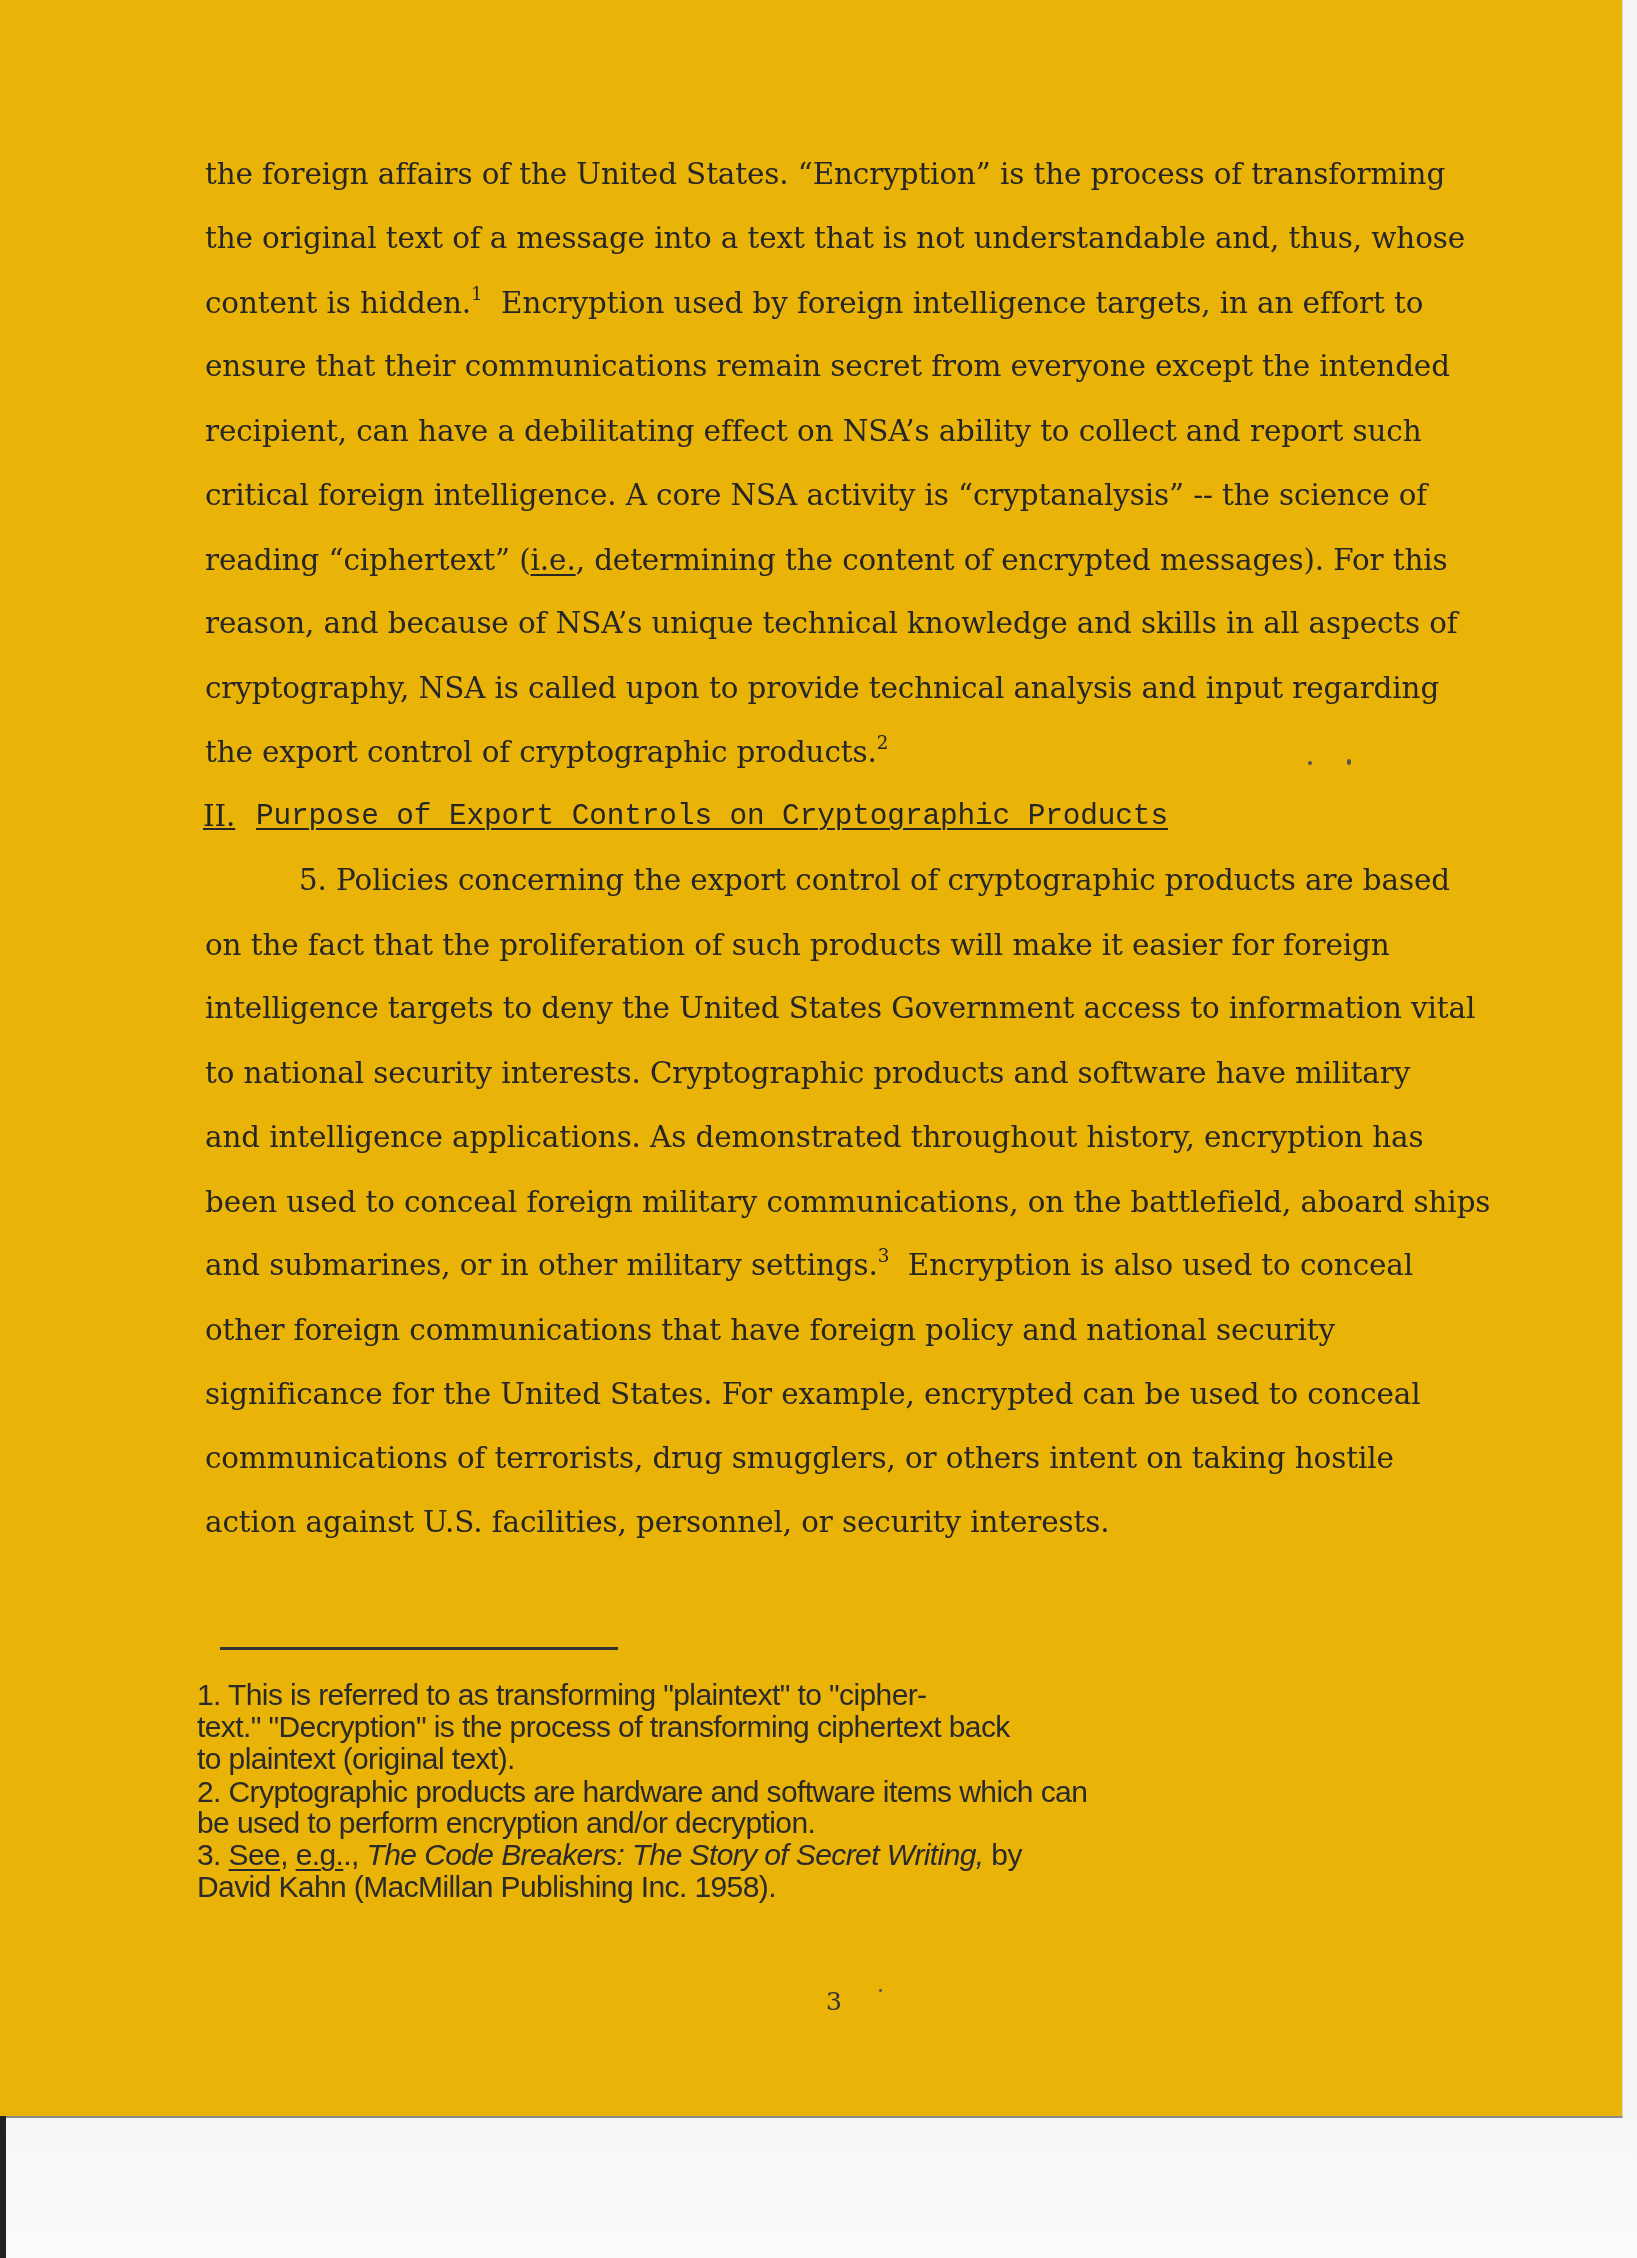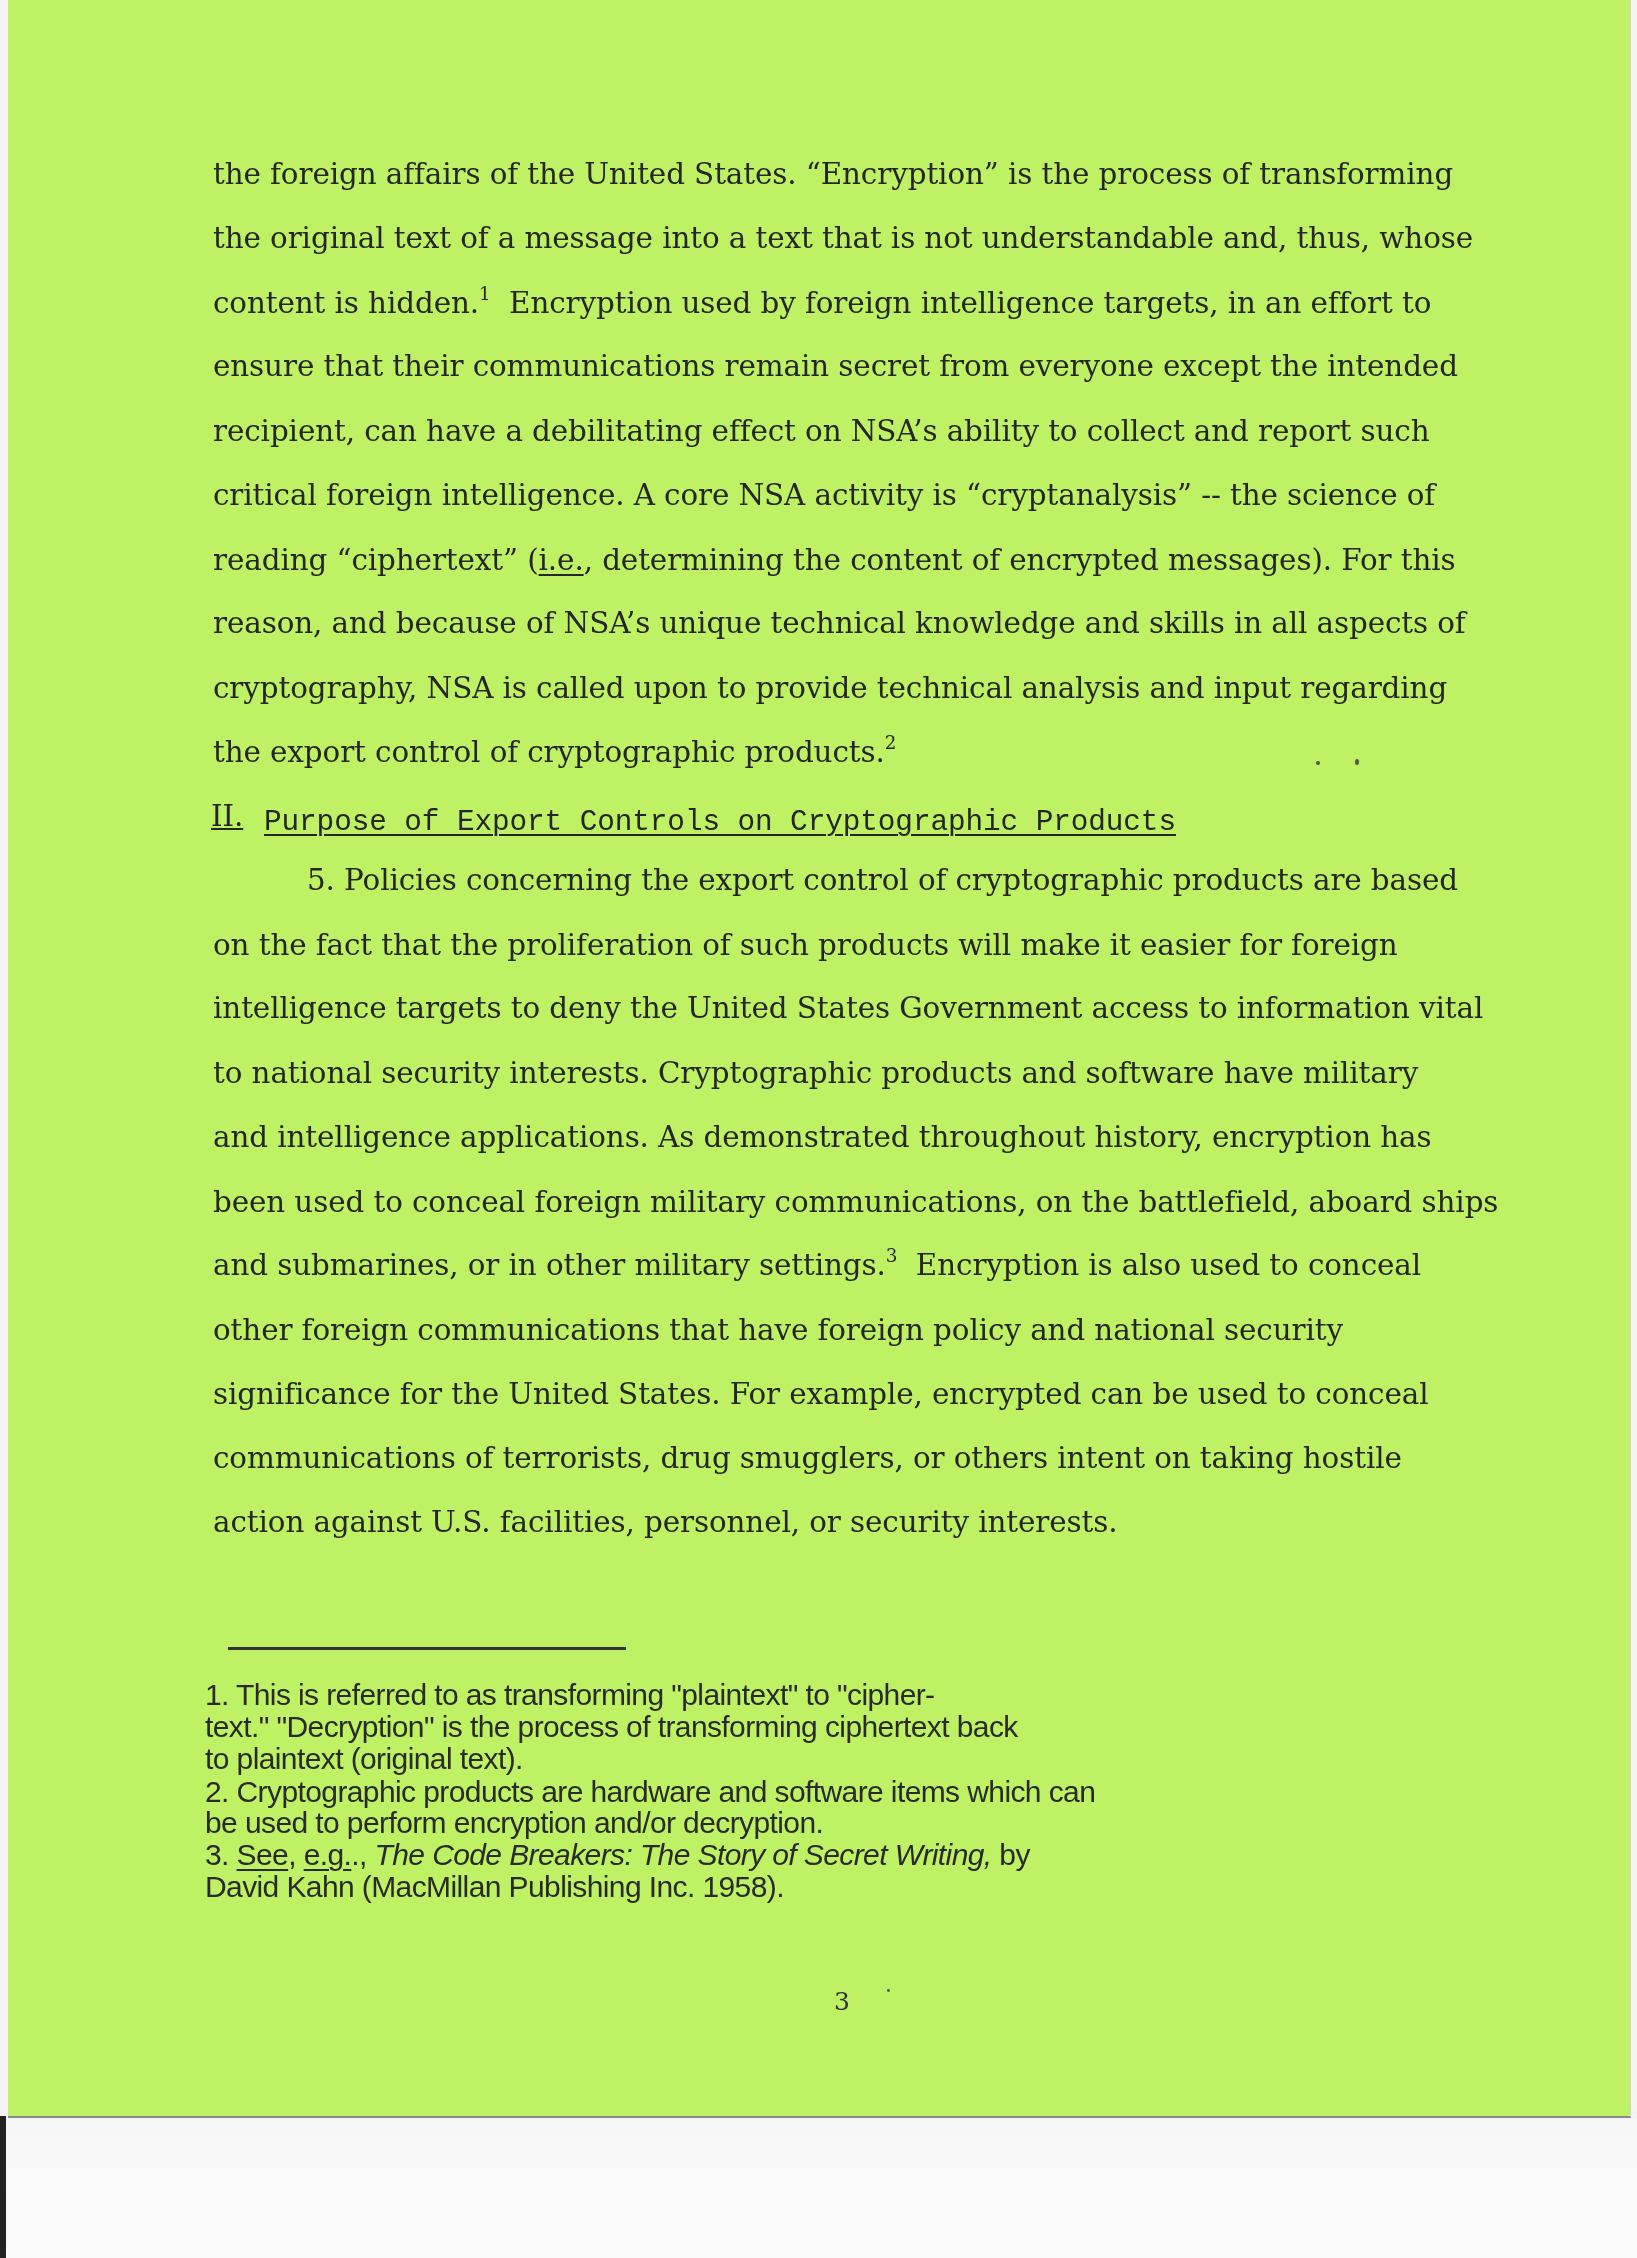--- a/index.html
+++ b/index.html
@@ -1,42 +1,42 @@
 <!DOCTYPE html>
 <html><head>
 <meta charset="utf-8">
 <style>
   html, body { margin: 0; padding: 0; }
   body {
     width: 1638px; height: 2258px; position: relative; overflow: hidden;
     background: #f4f4f4;
   }
   .page {
-    position: absolute; left: 8px; top: 0; width: 1622px; height: 2116px;
-    background: #bef264;
+    position: absolute; left: 0; top: 0; width: 1622px; height: 2116px;
+    background: #eab308;
     border-bottom: 2.9px solid #8a8a8a;
     border-right: 1.9px solid #d6d6d6;
     text-align: center;
   }
   .left-strip {
     position: absolute; left: 0; top: 2116px; width: 5.8px; height: 142px;
     background: #222;
   }
   .below-page {
     position: absolute; left: 5.8px; top: 2119px; width: 1632px; height: 139px;
     background: linear-gradient(#f7f7f7, #fbfbfb);
   }
   .body-line {
     position: absolute; left: 205px; white-space: nowrap;
     font-family: "DejaVu Serif", "Liberation Serif", serif;
     font-size: 29.4px; color: #262626; line-height: 1;
     letter-spacing: -0.1px;
   }
   sup.fn { font-size: 18.3px; position: relative; top: -3.9px; vertical-align: top; }
-  .u { text-decoration: underline; text-underline-offset: 3.9px; text-decoration-thickness: 1.9px; margin-top: 6px; }
+  .u { text-decoration: underline; text-underline-offset: 3.9px; text-decoration-thickness: 1.9px; }
   .heading-num { position: absolute; left: 203px; text-decoration: underline; }
   .heading-text { position: absolute; left: 256px; font-family: Liberation Mono, monospace; }
   .fn-rule {
     position: absolute; left: 220px; top: 1647px; width: 398px; height: 2.9px;
     background: #333;
   }
   .fn-line {
     position: absolute; left: 197px; white-space: nowrap;
     font-family: Liberation Sans, sans-serif;
     font-size: 30px; color: #2a2a2a; line-height: 1;

